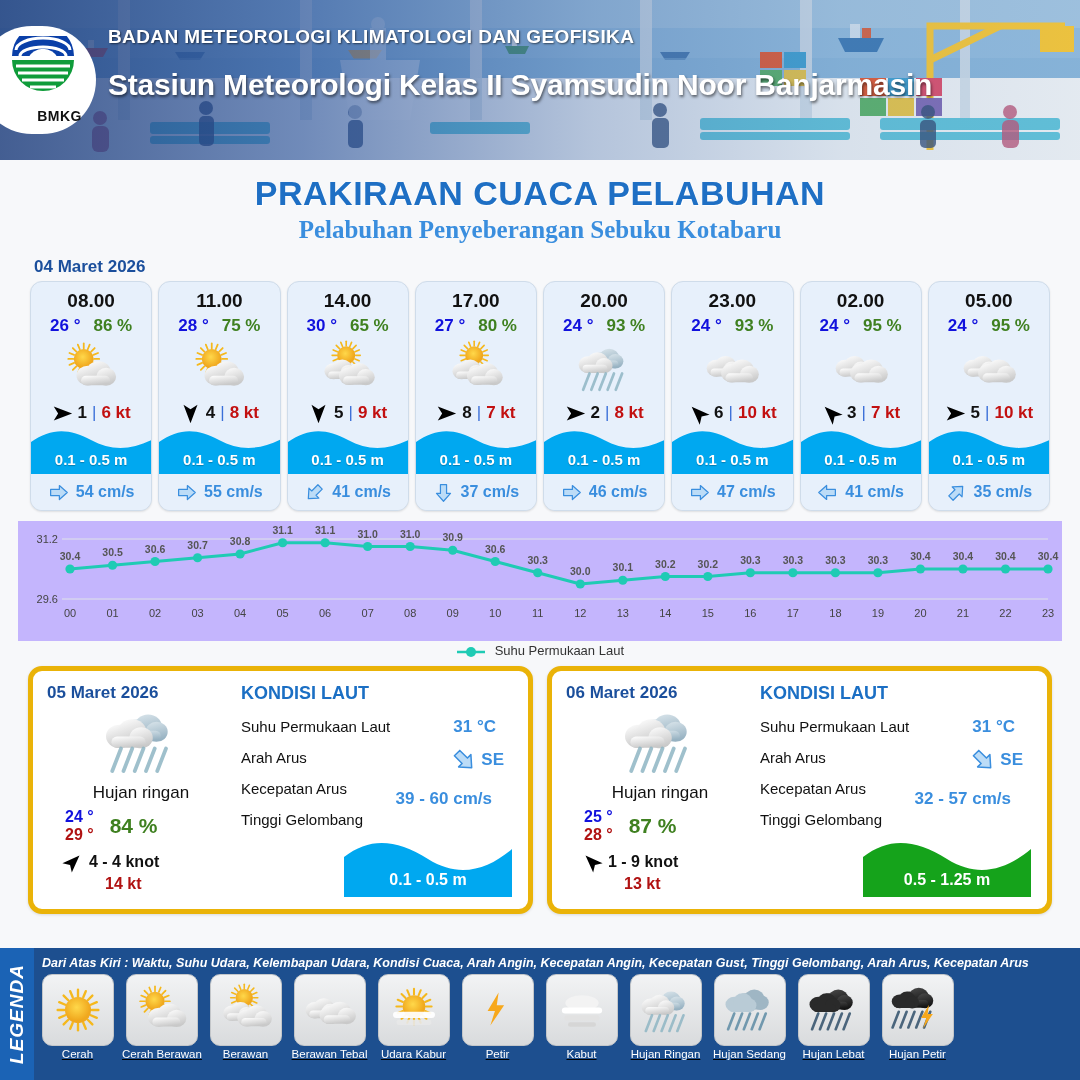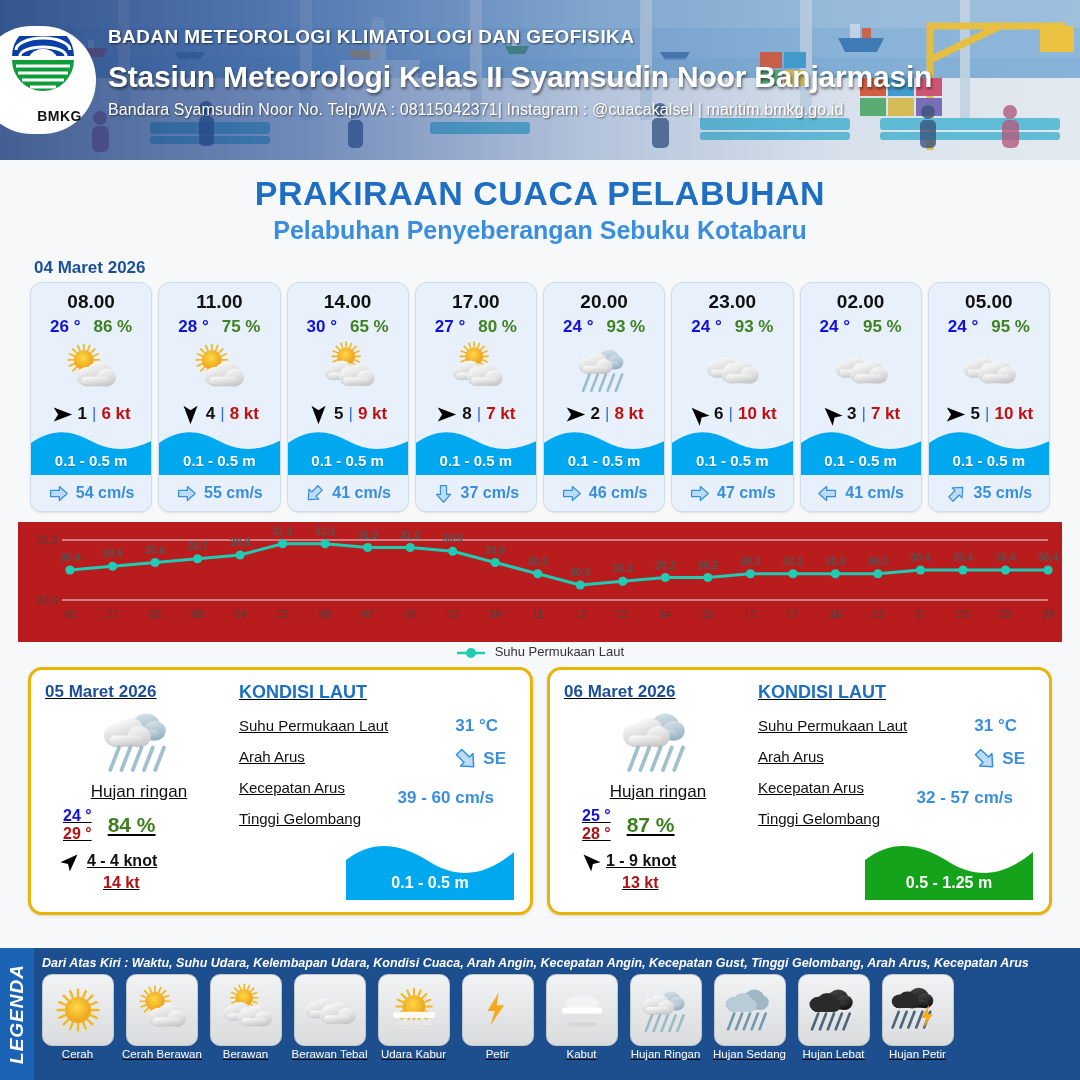--- a/index.html
+++ b/index.html
@@ -25,21 +25,21 @@
   }
   .hdr-text {
     position:absolute; left:108px; top:26px; z-index:6;
     color:#fff;
   }
   .hdr-line1 {
     font-size:19px; font-weight:bold; letter-spacing:.4px;
     text-shadow: 1px 1px 2px rgba(0,0,0,.55);
   }
   .hdr-line2 {
-    font-size:30px; font-weight:bold; margin-top:12px; letter-spacing:-.2px;
+    font-size:30px; font-weight:bold; margin-top:20px; letter-spacing:-.2px;
     text-shadow: 1px 2px 3px rgba(0,0,0,.55);
   }
   .hdr-line3 {
     font-size:16px; margin-top:7px; letter-spacing:.1px;
     text-shadow: 1px 1px 2px rgba(0,0,0,.55);
   }
   .logo-wrap {
     position:absolute; left:-22px; top:26px; z-index:7;
     width:118px; height:108px; background:#fff;
     border-radius:60px;
@@ -54,20 +54,21 @@
 
   
   .titles { text-align:center; padding-top:14px; }
   .t-main {
     font-size:34px; font-weight:bold; color:#1e6fc4;
     letter-spacing:.5px; text-shadow: 1px 1px 0 rgba(255,255,255,.9);
   }
   .t-sub {
     font-size:25px; font-weight:bold; color:#3a8ede;
     margin-top:3px;
+    font-family:Liberation Serif, serif;
   }
   .t-valid {
     margin-top:9px; font-size:15px; color:#111;
     display:flex; justify-content:center; gap:88px;
   }
   .t-valid b { font-weight:bold; }
 
   
   .day-label {
     margin:13px 0 4px 34px;
@@ -113,39 +114,38 @@
   }
   .c-cur {
     display:flex; align-items:center; justify-content:center; gap:7px;
     height:36px; font-size:16px; font-weight:bold; color:#3a8ede;
     background:#e7f0fb;
   }
 
   
   .chart-box {
     margin:10px 18px 0 18px;
-    background:#b91c1c;
+    background:#c4b5fd;
     height:120px; position:relative;
   }
   .legend-line {
     text-align:center; font-size:13px; color:#333;
     margin-top:2px;
   }
   .legend-line .dot {
     display:inline-block; vertical-align:middle; margin-right:5px;
   }
 
   
   .panels { display:flex; gap:14px; padding:8px 28px 0 28px; }
   .panel {
-    flex:1; background:#fff; border:3px solid #eab308;
+    flex:1; background:#fff; border:5px solid #eab308;
     border-radius:14px; box-shadow:0 1px 3px rgba(0,0,0,.12);
     height:248px; position:relative; padding:12px 14px;
     display:flex;
-    text-decoration:underline;
   }
   .p-left { width:188px; position:relative; }
   .p-date { font-size:17px; font-weight:bold; color:#1b4f9c; }
   .p-icon { display:flex; justify-content:center; margin-top:-2px; }
   .p-cond { text-align:center; font-size:17px; color:#111; margin-top:2px; }
   .p-temps {
     display:flex; align-items:center; gap:16px; margin-top:5px; padding-left:18px;
   }
   .p-tcol { display:flex; flex-direction:column; }
   .p-tmin { font-size:16px; font-weight:bold; color:#1111dd; }
@@ -313,21 +313,20 @@
           </g>
         </g>
       </svg>
       <div class="logo-txt">BMKG</div>
     </div>
   </div>
 
   <div class="hdr-text">
     <div class="hdr-line1">BADAN METEOROLOGI KLIMATOLOGI DAN GEOFISIKA</div>
     <div class="hdr-line2">Stasiun Meteorologi Kelas II Syamsudin Noor Banjarmasin</div>
-    <div class="hdr-line3">Bandara Syamsudin Noor No. Telp/WA : 08115042371| Instagram : @cuacakalsel | maritim.bmkg.go.id</div>
   </div>
 </div>
 
 <div class="titles">
   <div class="t-main">PRAKIRAAN CUACA PELABUHAN</div>
   <div class="t-sub">Pelabuhan Penyeberangan Sebuku Kotabaru</div>
 </div>
 
 <div class="day-label">04 Maret 2026</div>
 <div class="cards" id="cards-row">

